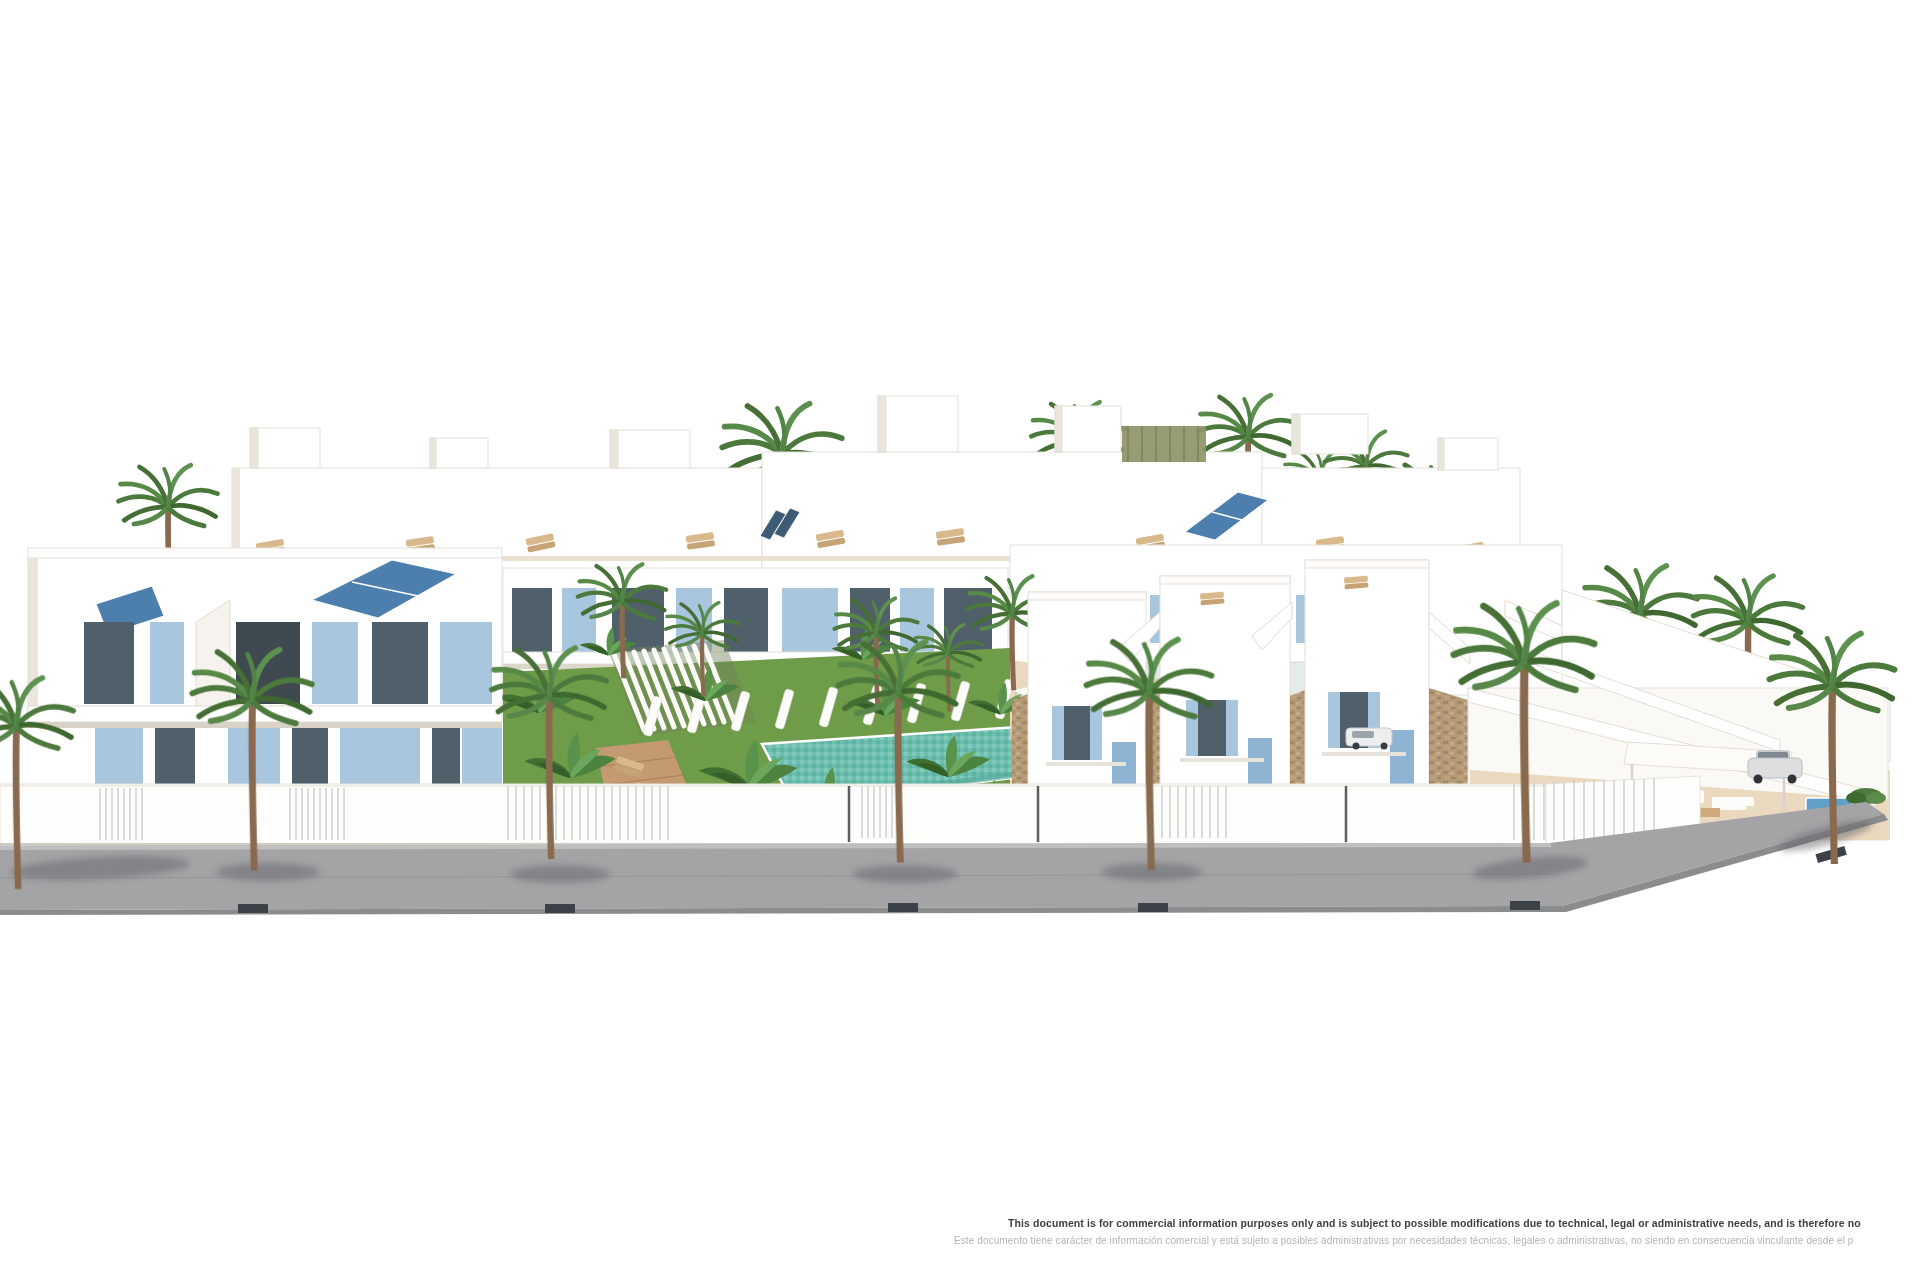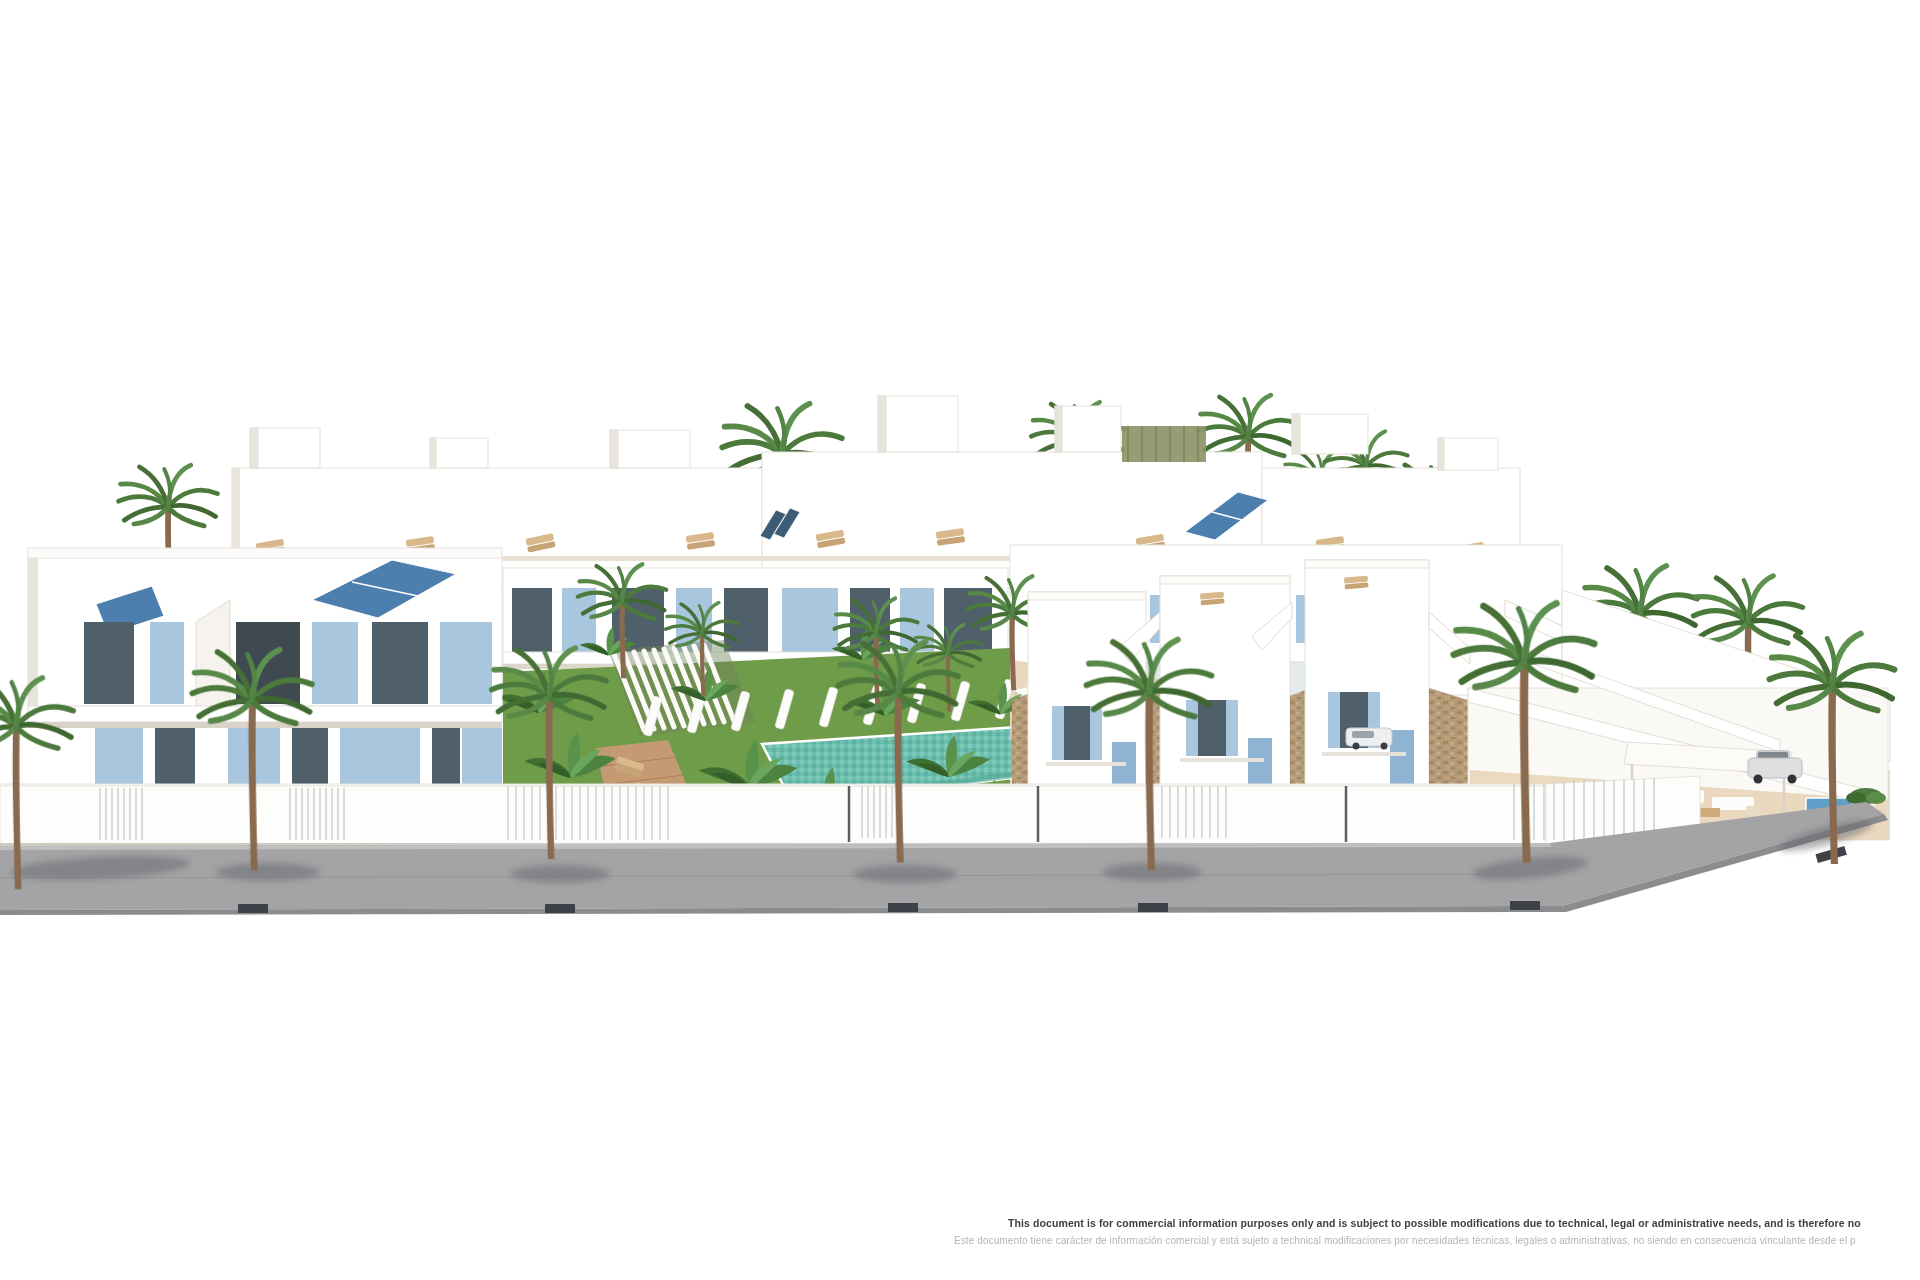--- a/index.html
+++ b/index.html
@@ -567,15 +567,15 @@
     <use href="#palm-tall" transform="translate(252,698) scale(1.15)"></use>
     <use href="#palm-tall" transform="translate(549,694) scale(1.1)"></use>
     <use href="#palm-tall" transform="translate(898,690) scale(1.15)"></use>
     <use href="#palm-tall" transform="translate(1149,690) scale(1.2)"></use>
     <use href="#palm-tall" transform="translate(1524,660) scale(1.35)"></use>
     <use href="#palm-tall" transform="translate(1832,684) scale(1.2)"></use>
   </g>
 </svg>
 
 <div class="disc-en">This document is for commercial information purposes only and is subject to possible modifications due to technical, legal or administrative needs, and is therefore no</div>
-<div class="disc-es">Este documento tiene carácter de información comercial y está sujeto a technical modificaciones por necesidades técnicas, legales o administrativas, no siendo en consecuencia vinculante desde el p</div>
+<div class="disc-es">Este documento tiene carácter de información comercial y está sujeto a posibles administrativas por necesidades técnicas, legales o administrativas, no siendo en consecuencia vinculante desde el p</div>
 
 </div>
 
 </body></html>

